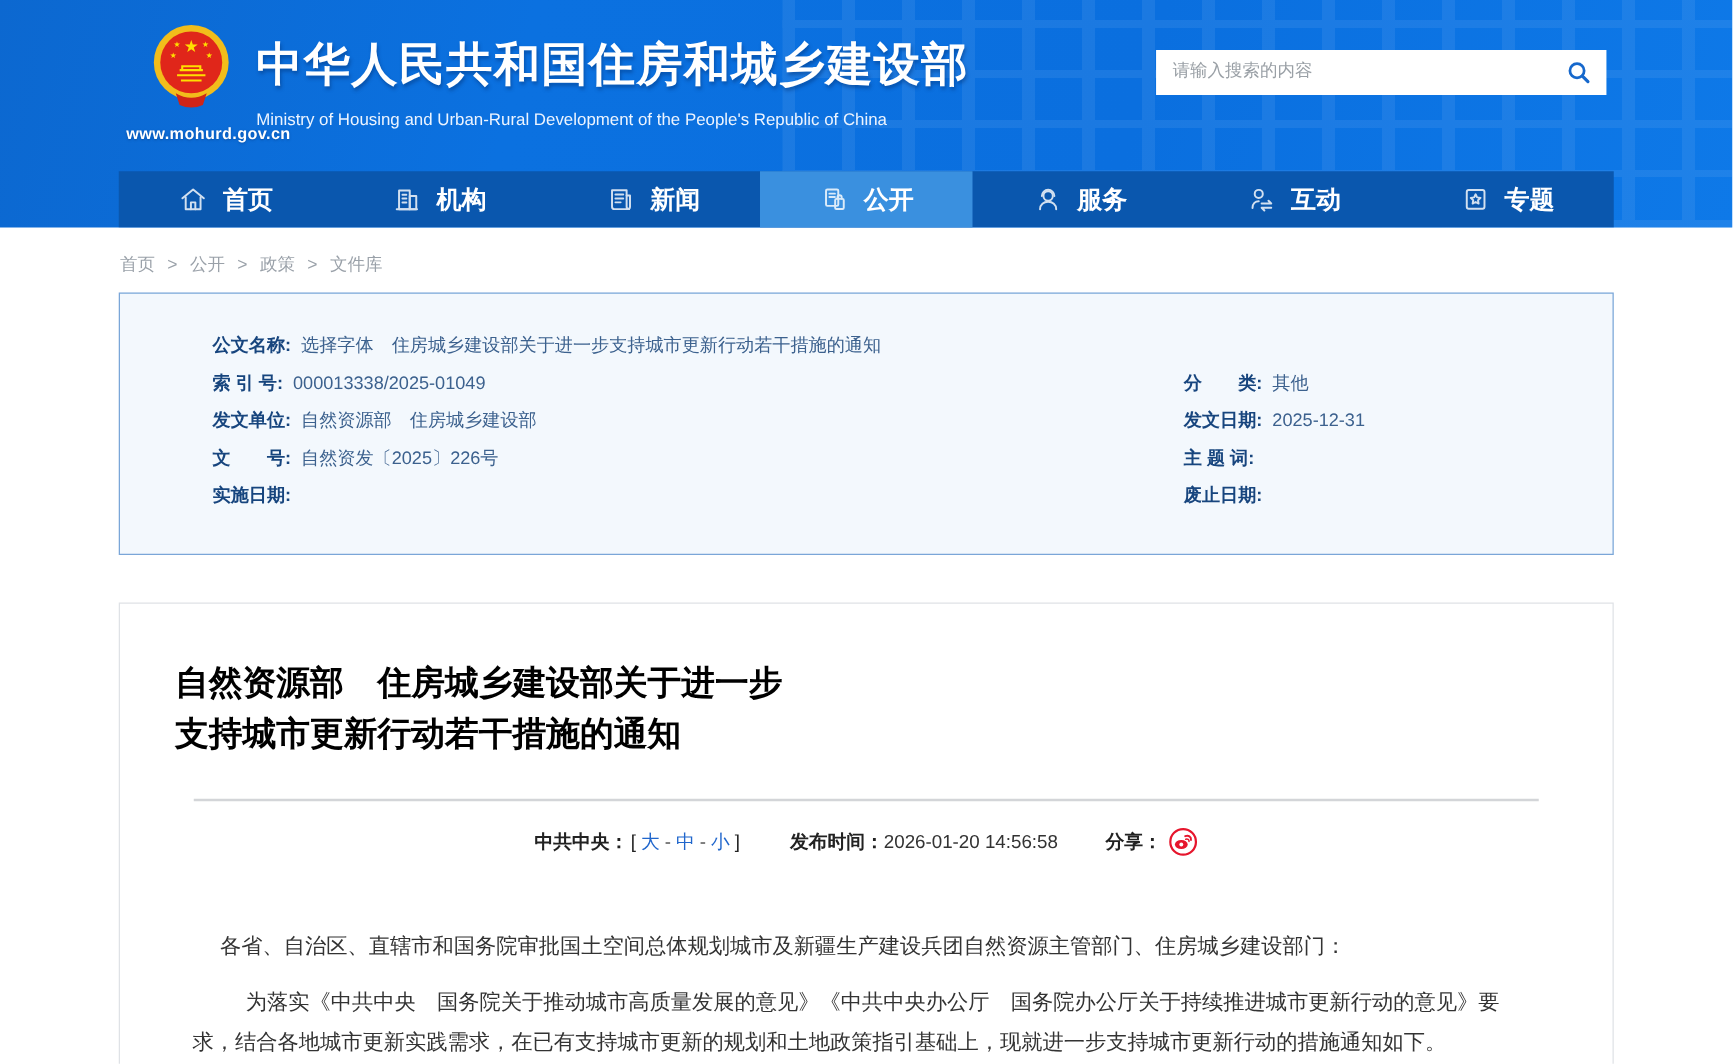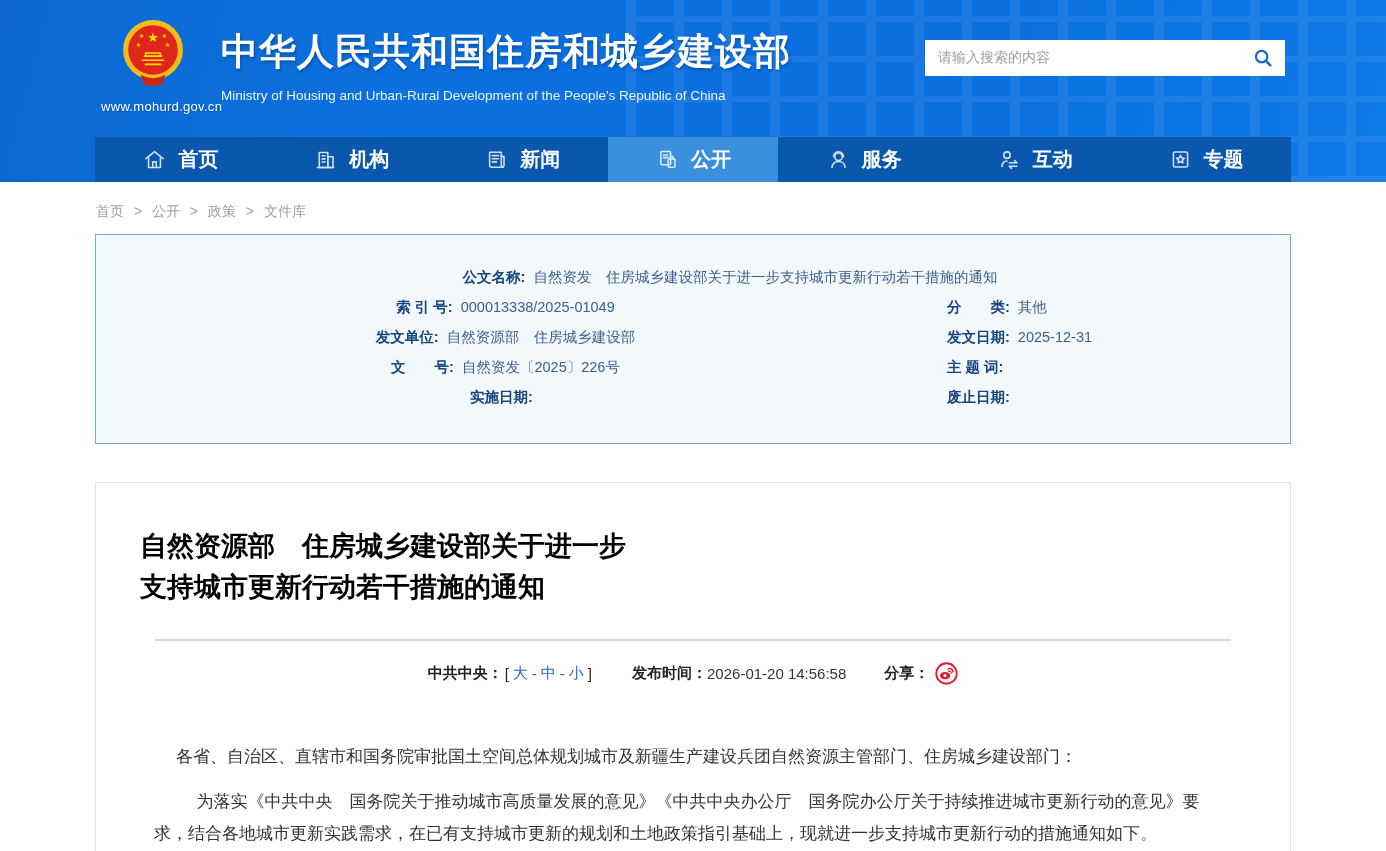--- a/index.html
+++ b/index.html
@@ -19,24 +19,24 @@
   .banner-texture {
     position: absolute; right: 0; top: 0; width: 760px; height: 182px; opacity: .07;
     background:
       repeating-linear-gradient(90deg, #fff 0 10px, transparent 10px 48px),
       repeating-linear-gradient(0deg, #fff 0 6px, transparent 6px 40px);
   }
   .banner-inner { position: relative; width: 1196px; margin: 0 auto; height: 137px; }
   .logo-emblem { position: absolute; left: 26px; top: 18px; width: 64px; height: 70px; }
   .site-url {
     position: absolute; left: 6px; top: 99px;
-    color: #fff; font-weight: normal; font-size: 13px; letter-spacing: .3px;
+    color: #fff; font-weight: bold; font-size: 13px; letter-spacing: .3px;
     text-shadow: 0 1px 2px rgba(0,40,100,.4);
   }
-  .title-block { position: absolute; left: 110px; top: 27px; margin-left: 16px; }
+  .title-block { position: absolute; left: 110px; top: 27px; }
   .site-title {
     color: #fff; font-size: 37px; font-weight: bold; letter-spacing: 1px;
     text-shadow: 1px 2px 3px rgba(3,46,110,.45); white-space: nowrap;
   }
   .site-subtitle { color: #ecf4ff; font-size: 13.5px; margin-top: 11px; white-space: nowrap; }
 
   .search-box {
     position: absolute; right: 6px; top: 40px; width: 360px; height: 36px;
     background: #fff; display: flex; align-items: center;
   }
@@ -73,21 +73,21 @@
   .breadcrumb .crumb { color: #9aa1a9; cursor: pointer; }
   .breadcrumb .sep { margin: 0 6px; color: #9aa1a9; }
 
   
   .doc-info {
     background: #f3f8fd; border: 1px solid #7aa6d8;
     padding: 27px 0 31px 0;
   }
   .doc-row { display: flex; line-height: 30px; font-size: 14.5px; }
   .doc-cell { display: flex; }
-  .doc-cell.left  { flex: 0 0 745px; padding-left: 74px; justify-content: center; }
+  .doc-cell.left  { flex: 0 0 745px; padding-left: 74px; }
   .doc-cell.right { flex: 1; padding-left: 106px; text-align: center; }
   .doc-label { font-weight: bold; color: #17457e; white-space: pre; }
   .doc-value { color: #3c618e; padding-left: 8px; white-space: pre; }
 
   
   .article-box {
     margin-top: 38px; border: 1px solid #dfe2e6; background: #fff;
     padding: 43px 44px 120px 44px; min-height: 430px;
   }
   .article-title {
@@ -224,21 +224,21 @@
     <span class="sep">&gt;</span>
     <span class="crumb">政策</span>
     <span class="sep">&gt;</span>
     <span class="crumb">文件库</span>
   </div>
 
   <div class="doc-info">
     <div class="doc-row">
       <div class="doc-cell left" style="flex:1;">
         <span class="doc-label">公文名称:</span>
-        <span class="doc-value">自然资发　住房城乡建设部关于进一步支持城市更新行动若干措施的通知</span>
+        <span class="doc-value">选择字体　住房城乡建设部关于进一步支持城市更新行动若干措施的通知</span>
       </div>
     </div>
     <div class="doc-row">
       <div class="doc-cell left">
         <span class="doc-label">索 引 号:</span>
         <span class="doc-value">000013338/2025-01049</span>
       </div>
       <div class="doc-cell right">
         <span class="doc-label">分　　类:</span>
         <span class="doc-value">其他</span>

